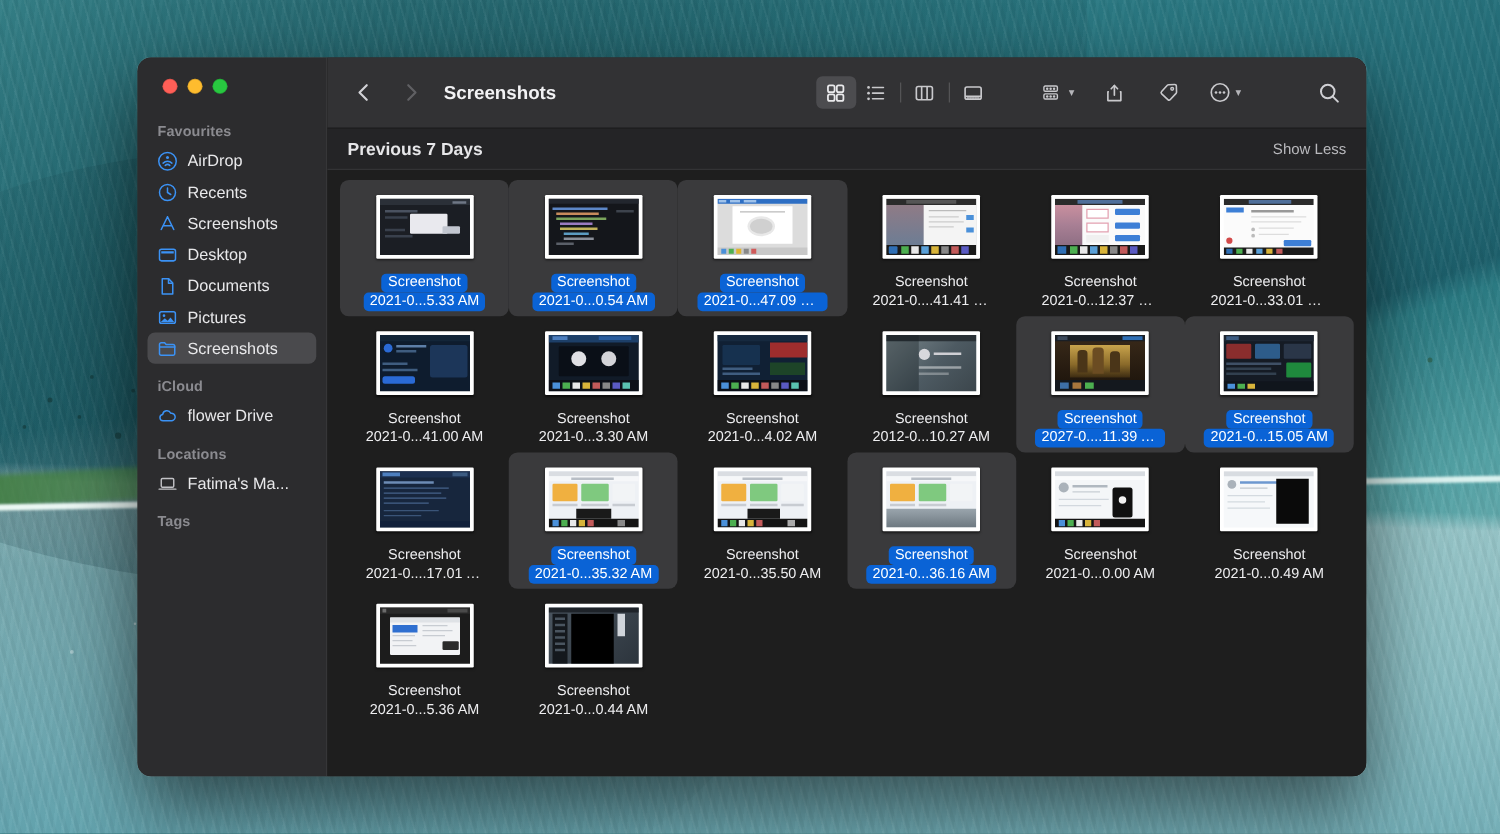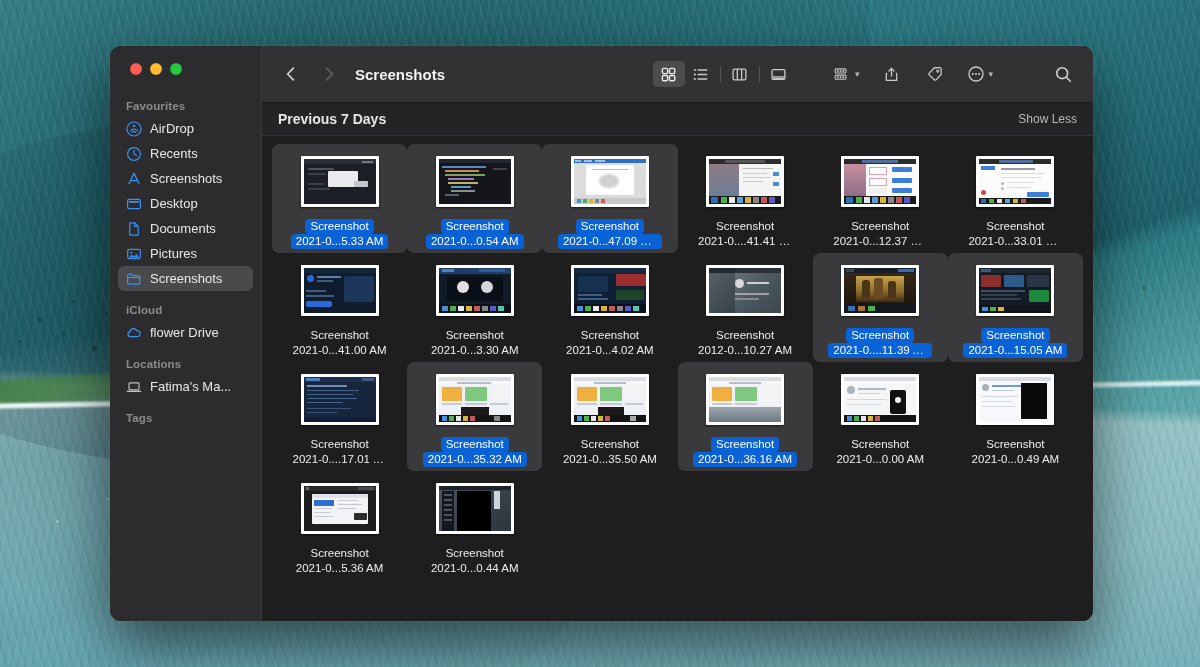--- a/index.html
+++ b/index.html
@@ -674,21 +674,21 @@
                   <div class="blk" style="left:44px;top:13px;width:8px;height:17px;background:#4a3518;border-radius:3px 3px 0 0"></div>
                   <div class="blk" style="left:0;top:36px;width:100%;height:9px;background:#14181e"></div>
                   <div class="blk" style="left:4px;top:38px;width:7px;height:5px;background:#3d6fa8"></div>
                   <div class="blk" style="left:14px;top:38px;width:7px;height:5px;background:#a8763d"></div>
                   <div class="blk" style="left:24px;top:38px;width:7px;height:5px;background:#4caf50"></div>
                 </div>
               </div>
             </div>
             <div class="name">
               <span>Screenshot</span>
-              <span>2021-0....11.39 AM</span>
+              <span>2027-0....11.39 AM</span>
             </div>
           </div>
           <div class="cell selected">
             <div class="thumb-wrap">
               <div class="thumb">
                 <div class="shot" style="width:72px;height:45px;background:#151b24">
                   <div class="blk" style="left:0;top:0;width:100%;height:5px;background:#1d2531"></div>
                   <div class="blk" style="left:2px;top:1px;width:10px;height:3px;background:#3d5c82"></div>
                   <div class="blk" style="left:2px;top:7px;width:20px;height:12px;background:#8a2d2d;border-radius:1px"></div>
                   <div class="blk" style="left:25px;top:7px;width:20px;height:12px;background:#2d5c8a;border-radius:1px"></div>

